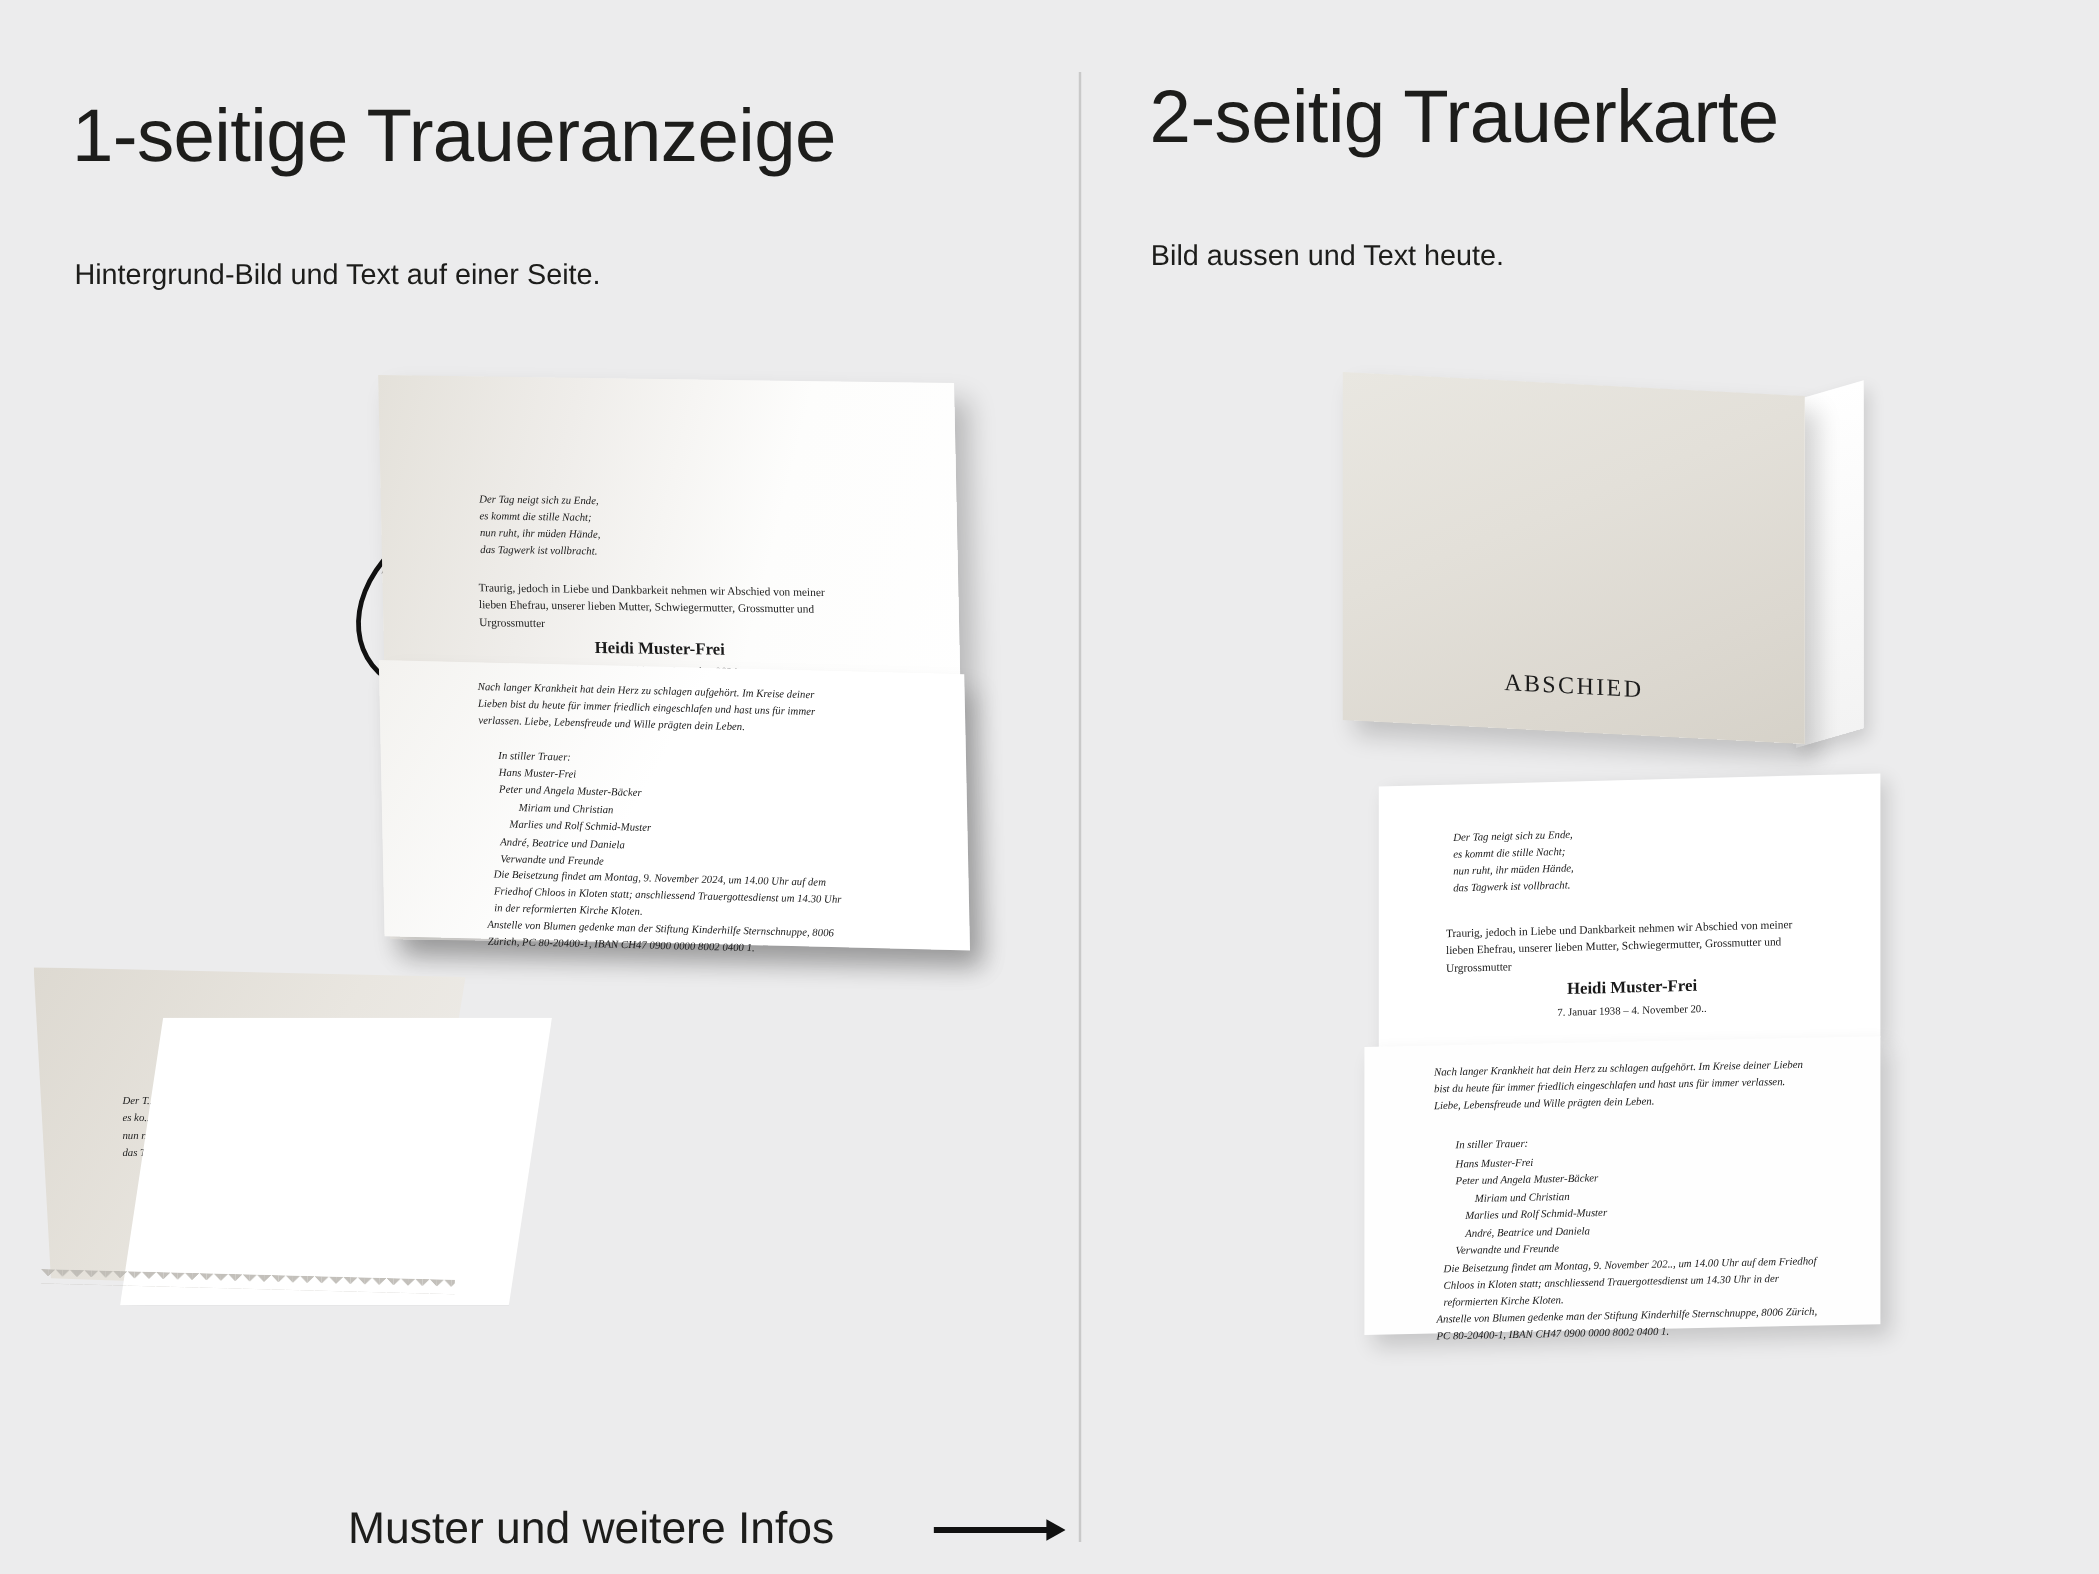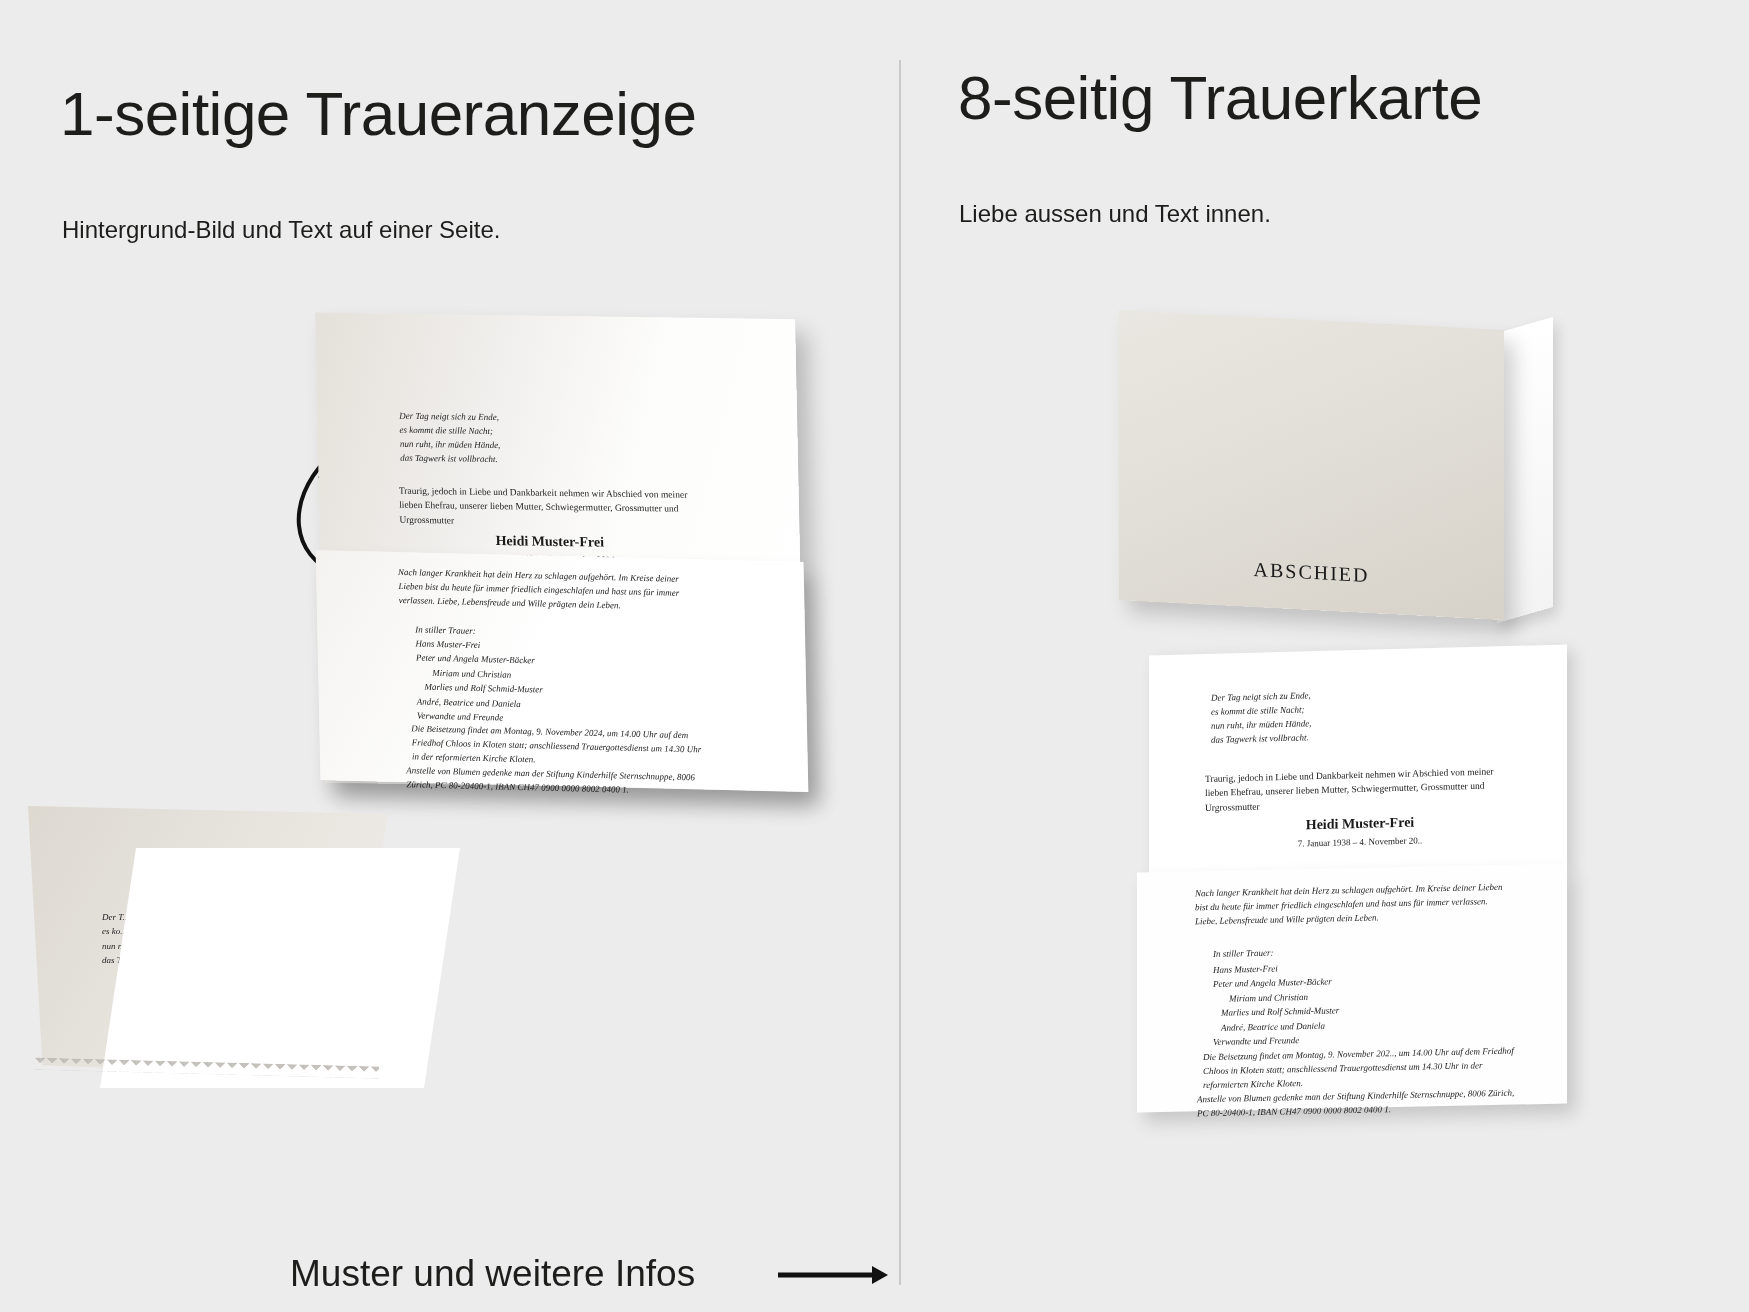--- a/index.html
+++ b/index.html
@@ -197,22 +197,22 @@
 
   <div class="caption">Muster und weitere Infos</div>
   <svg class="caption-arrow" viewBox="0 0 110 22">
     <path d="M0 11 L96 11" stroke="#111" stroke-width="5" fill="none"></path>
     <path d="M94 2 L110 11 L94 20 Z" fill="#111"></path>
   </svg>
 </div>
 
 <div class="col-right">
 
-  <h1 class="title t-right">8-seitig Trauerkarte</h1>
-  <p class="sub s-right">Liebe aussen und Text innen.</p>
+  <h1 class="title t-right">2-seitig Trauerkarte</h1>
+  <p class="sub s-right">Bild aussen und Text heute.</p>
 
   <div class="card-back"></div>
   <div class="card-out">
     <div class="abschied">ABSCHIED</div>
   </div>
 
   <div class="card-in-top">
     <div class="blk doc-text poem" style="left:62px;top:38px;width:130px;white-space:pre-line;">Der Tag neigt sich zu Ende,
 es kommt die stille Nacht;
 nun ruht, ihr müden Hände,

